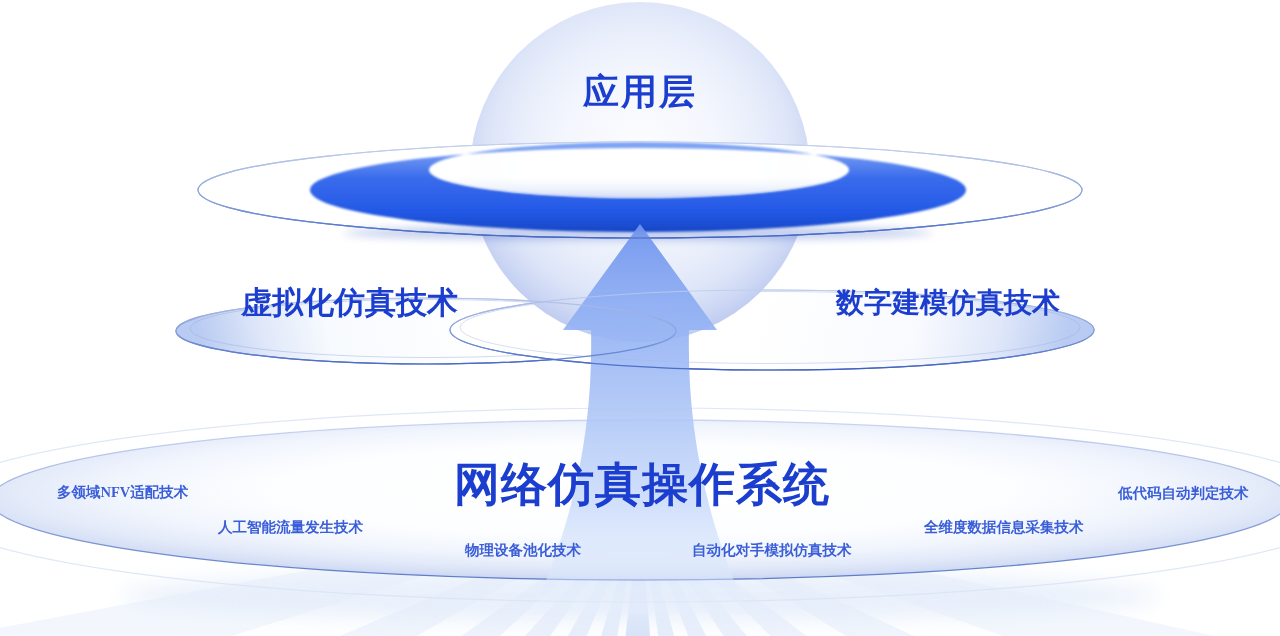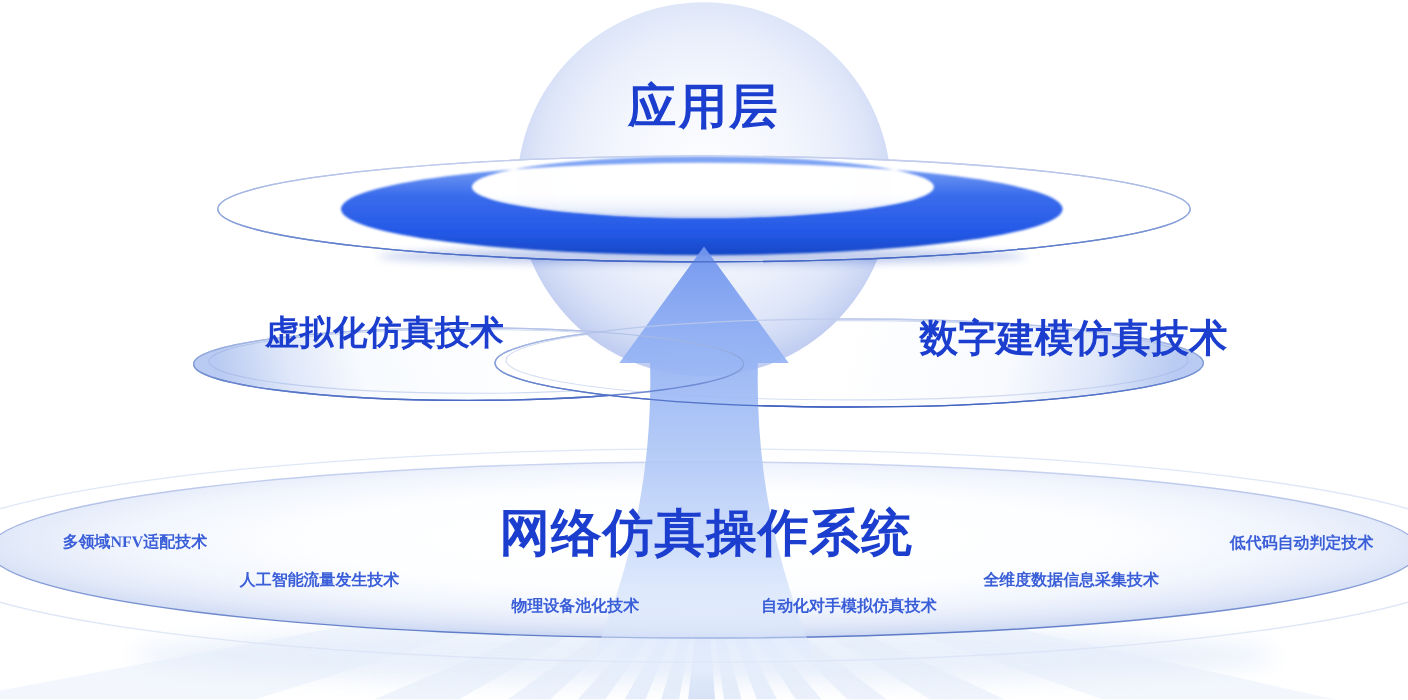--- a/index.html
+++ b/index.html
@@ -2,30 +2,30 @@
 <html><head>
 <meta charset="utf-8">
 <style>
   html,body{margin:0;padding:0;background:#ffffff;}
   #stage{
     position:relative;width:1280px;height:636px;overflow:hidden;
     background:#ffffff;font-family:"Liberation Sans","DejaVu Sans",sans-serif;
   }
   #stage svg{position:absolute;left:0;top:0;}
   .txt{position:absolute;white-space:nowrap;color:#1b3ecf;font-weight:800;}
-  .t-app {left:640px;top:68px; transform:translateX(-50%);font-size:44px;letter-spacing:2px;text-align:center;}
+  .t-app {left:640px;top:68px; transform:translateX(-50%);font-size:36px;letter-spacing:2px;text-align:center;}
   .t-virt{left:197px;top:282px;font-size:31px;margin-left:44px;}
-  .t-digi{left:836px;top:284px;font-size:35px;}
+  .t-digi{left:836px;top:284px;font-size:28px;}
   .t-os  {left:642px;top:454px;transform:translateX(-50%);font-size:46px;letter-spacing:1px;}
   .lbl{position:absolute;white-space:nowrap;color:#3a5ed8;font-weight:600;font-size:14.5px;font-family:Liberation Serif, serif;}
   .l1{left:57px;  top:483px;}
   .l2{left:218px; top:518px;}
   .l3{left:465px; top:541px;}
   .l4{left:692px; top:541px;}
-  .l5{left:894px; top:518px;}
+  .l5{left:924px; top:518px;}
   .l6{left:1118px;top:484px;}
 </style>
 </head>
 <body>
 
 <div id="stage">
 
   <svg width="1280" height="636" viewBox="0 0 1280 636">
     <defs>
       <filter id="blur1">

